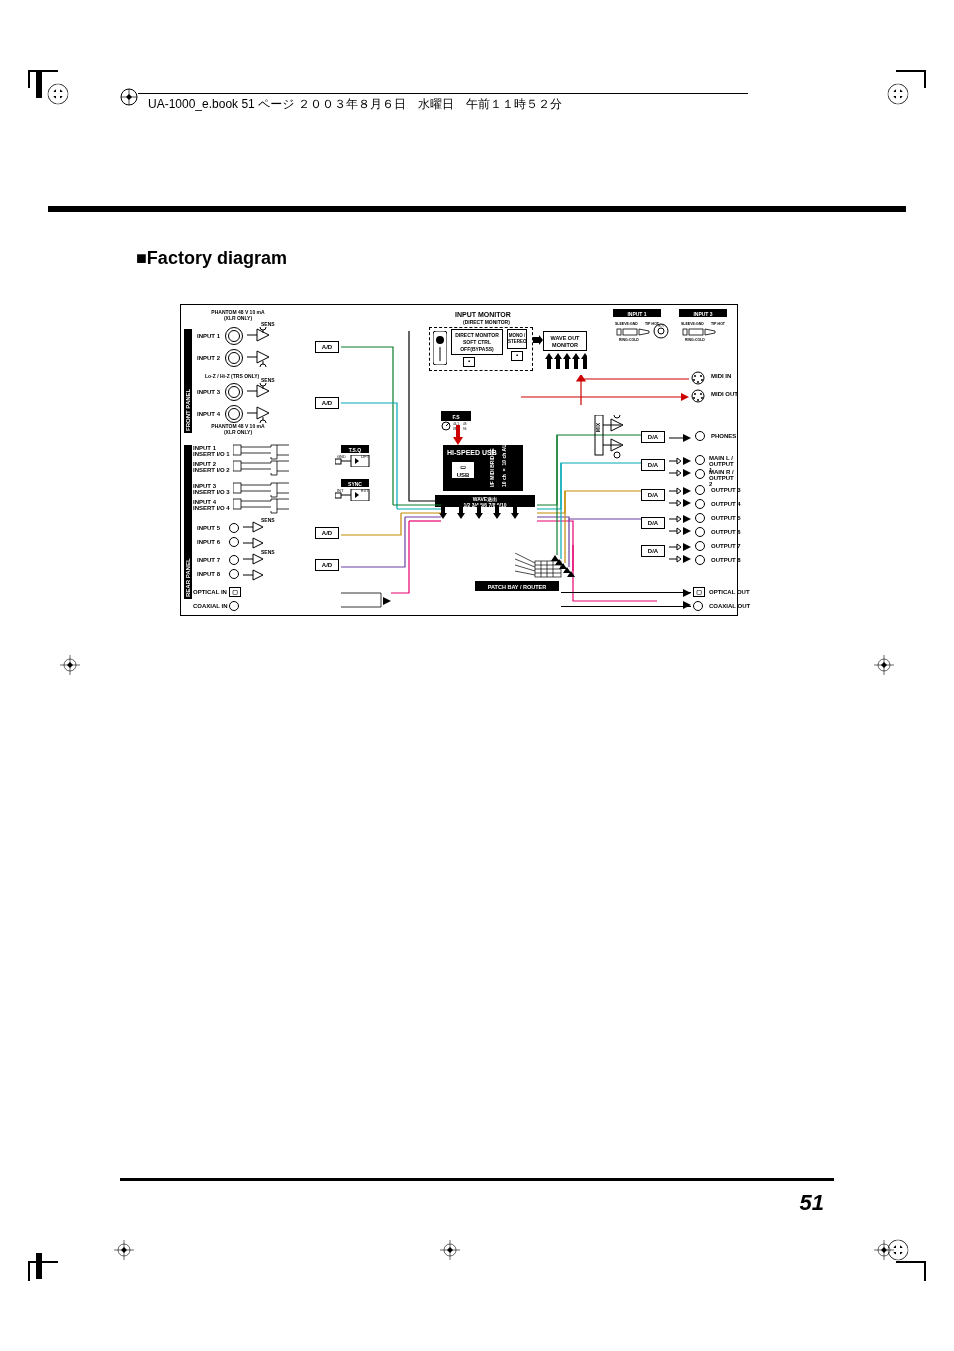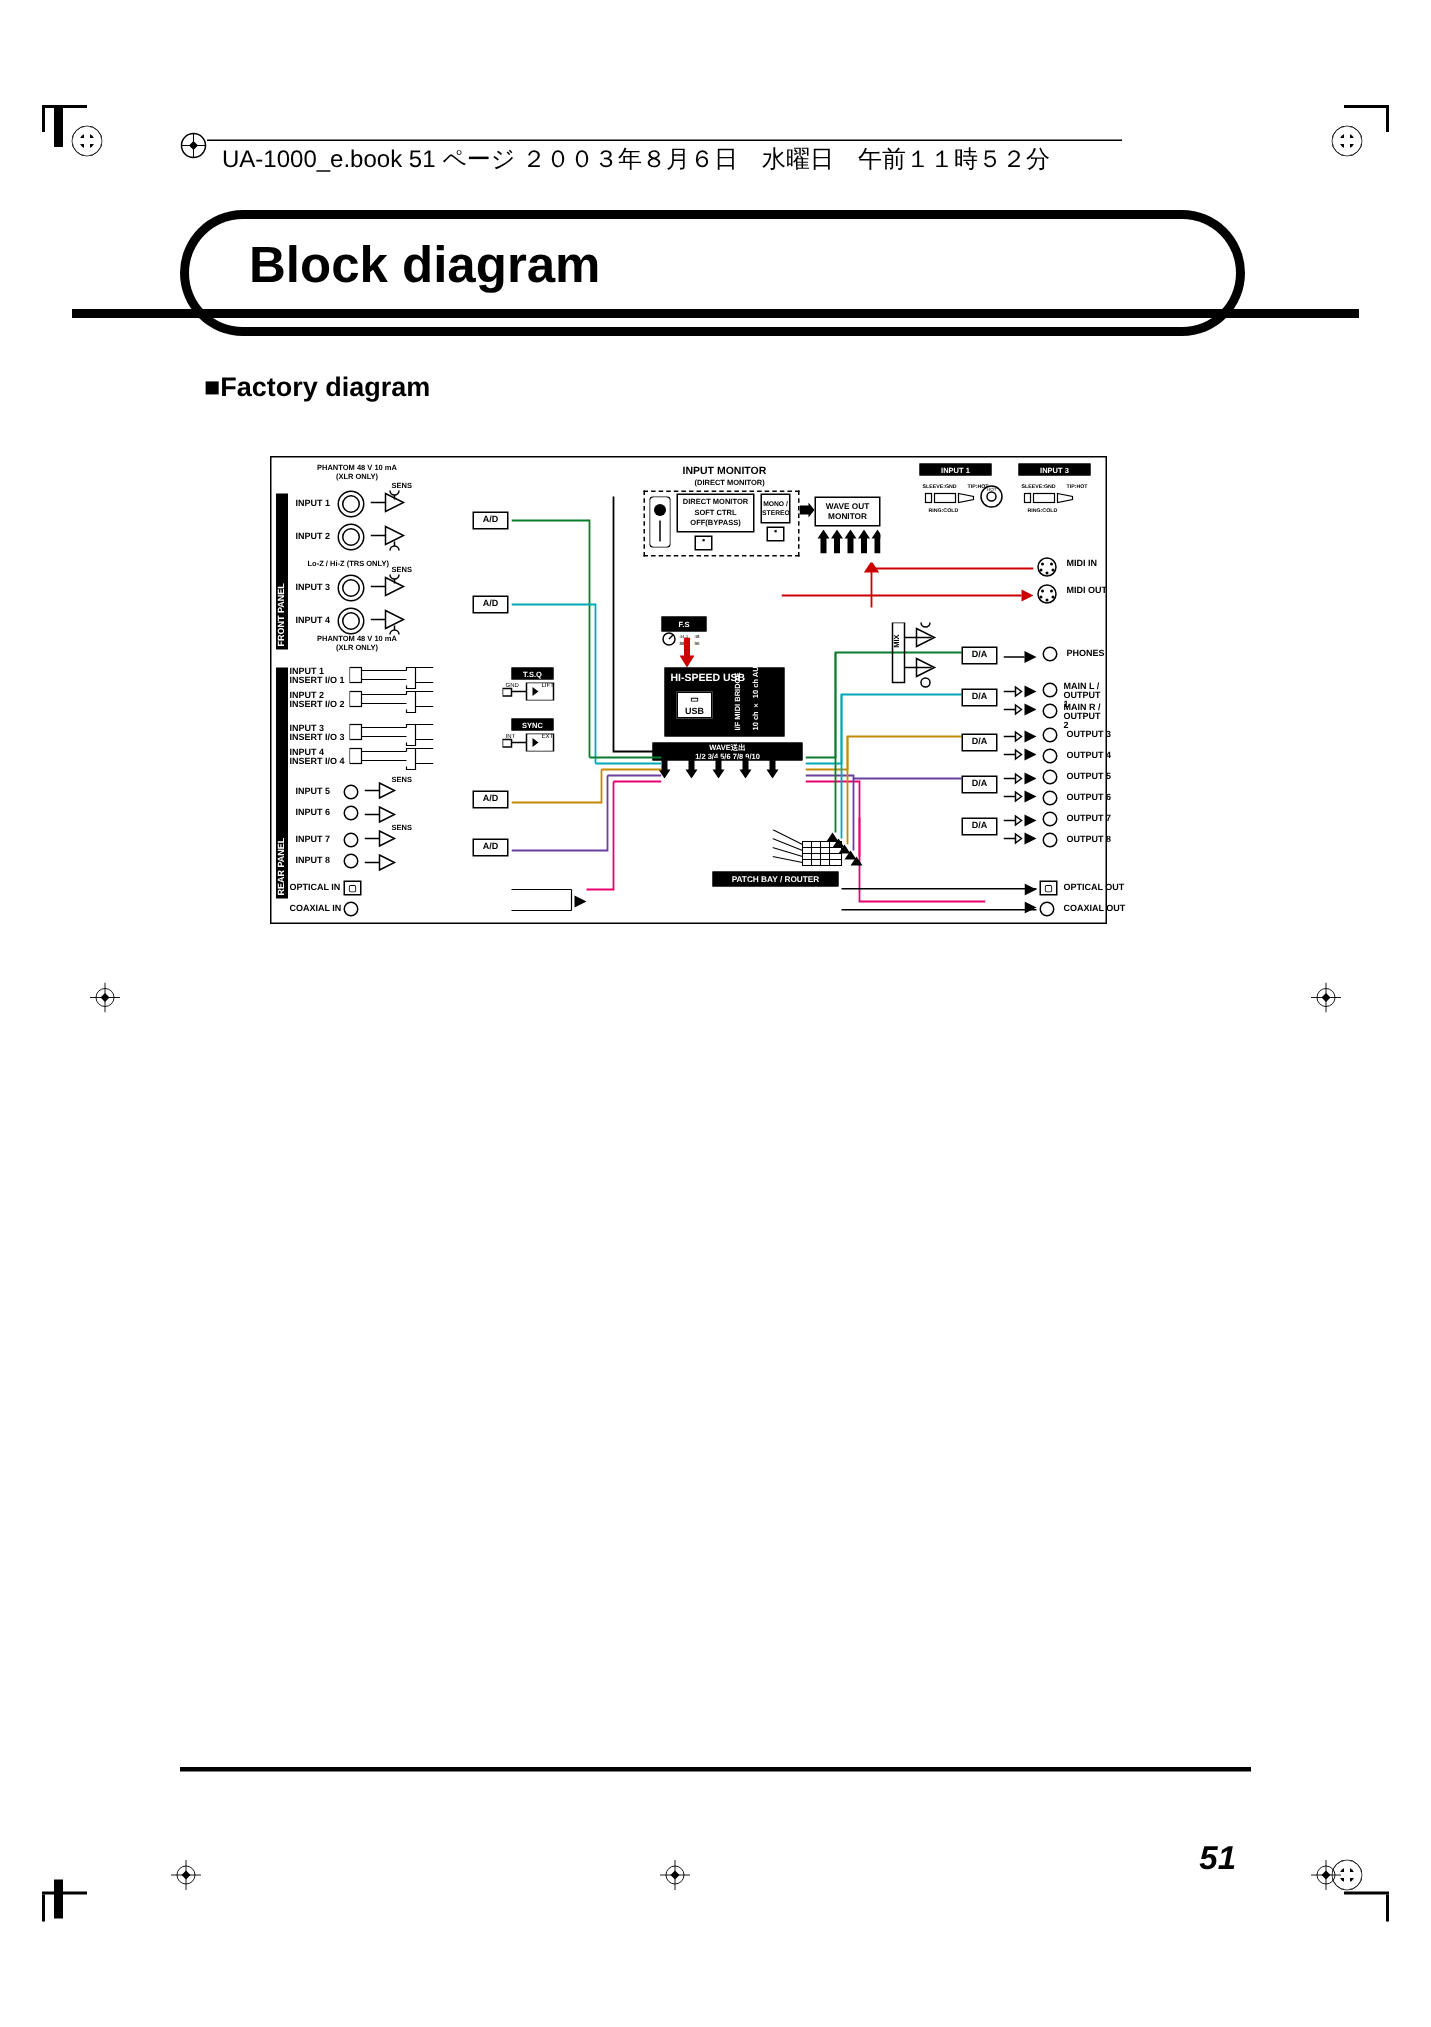--- a/index.html
+++ b/index.html
@@ -3,21 +3,21 @@
 <meta charset="utf-8">
 <style>
   html, body { margin: 0; padding: 0; background: #fff; font-family: Arial, Helvetica, sans-serif; }
   .page { position: relative; width: 954px; height: 1351px; margin: 0 auto; }
 
   
   .crop { position: absolute; width: 28px; height: 28px; }
   .small-crop { position: absolute; }
 
   
-  .slug { position: absolute; top: 96px; left: 148px; font-size: 16px; color: #000; }
+  .slug { position: absolute; top: 96px; left: 148px; font-size: 12px; color: #000; }
   .slug-line { position: absolute; top: 93px; left: 138px; width: 610px; height: 1px; background: #000; }
   .slug-icon { position: absolute; top: 88px; left: 120px; }
 
   
   .title-wrap { position: absolute; top: 140px; left: 120px; width: 710px; height: 84px; }
   .title-outer { width: 100%; height: 84px; background: #000; border-radius: 42px; }
   .title-inner { position: absolute; top: 6px; left: 6px; right: 6px; bottom: 6px; background: #fff; border-radius: 36px; }
   .title-inner h1 { margin: 0; padding: 12px 40px; font-size: 34px; font-weight: bold; color: #000; }
   .title-rule { position: absolute; top: 206px; left: 48px; right: 48px; height: 6px; background: #000; }
 
@@ -39,21 +39,21 @@
 
   
   .blk { position: absolute; box-sizing: border-box; border: 1px solid #000; background: #fff; font-size: 6px; font-weight: bold; text-align: center; }
   .blk.black { background: #000; color: #fff; }
 
   
   .wire { position: absolute; background: #000; }
 
   
   .footer-rule { position: absolute; top: 1178px; left: 120px; right: 120px; height: 3px; background: #000; }
-  .footer-pg { position: absolute; top: 1190px; right: 130px; font-size: 22px; font-weight: bold; font-style: italic; color: #000; margin-top: 36px; }
+  .footer-pg { position: absolute; top: 1190px; right: 130px; font-size: 22px; font-weight: bold; font-style: italic; color: #000; }
 
 </style>
 </head>
 <body>
 <div class="page">
 
 <svg class="crop" style="top:80px;left:44px" viewBox="0 0 28 28">
       <circle cx="14" cy="14" r="10" fill="none" stroke="#000" stroke-width="0.5"></circle>
       <circle cx="14" cy="14" r="5" fill="#000"></circle>
       <rect x="12" y="0" width="4" height="28" fill="#fff"></rect>
@@ -120,26 +120,20 @@
 
 <div class="slug-line"></div>
 <svg class="slug-icon" width="18" height="18" viewBox="0 0 18 18">
       <circle cx="9" cy="9" r="8" fill="none" stroke="#000" stroke-width="1"></circle>
       <line x1="1" y1="9" x2="17" y2="9" stroke="#000" stroke-width="0.7"></line>
       <line x1="9" y1="1" x2="9" y2="17" stroke="#000" stroke-width="0.7"></line>
       <polygon points="9,6 12,9 9,12 6,9" fill="#000"></polygon>
     </svg>
 <div class="slug">UA-1000_e.book  51 ページ  ２００３年８月６日　水曜日　午前１１時５２分</div>
 
-<div class="title-wrap">
-  <div class="title-outer"></div>
-  <div class="title-inner">
-        <h1>Block diagram</h1>
-      </div>
-</div>
 <div class="title-rule"></div>
 
 <div class="section-h">■Factory diagram</div>
 
 <div class="diagram">
 
   <div class="lbl" style="top:6px; left:274px; font-size:7px;">INPUT MONITOR</div>
   <div class="lbl" style="top:14px; left:282px; font-size:5px;">(DIRECT MONITOR)</div>
 
   <div style="position:absolute; top:22px; left:248px; width:102px; height:42px; border:1px dashed #000;"></div>

